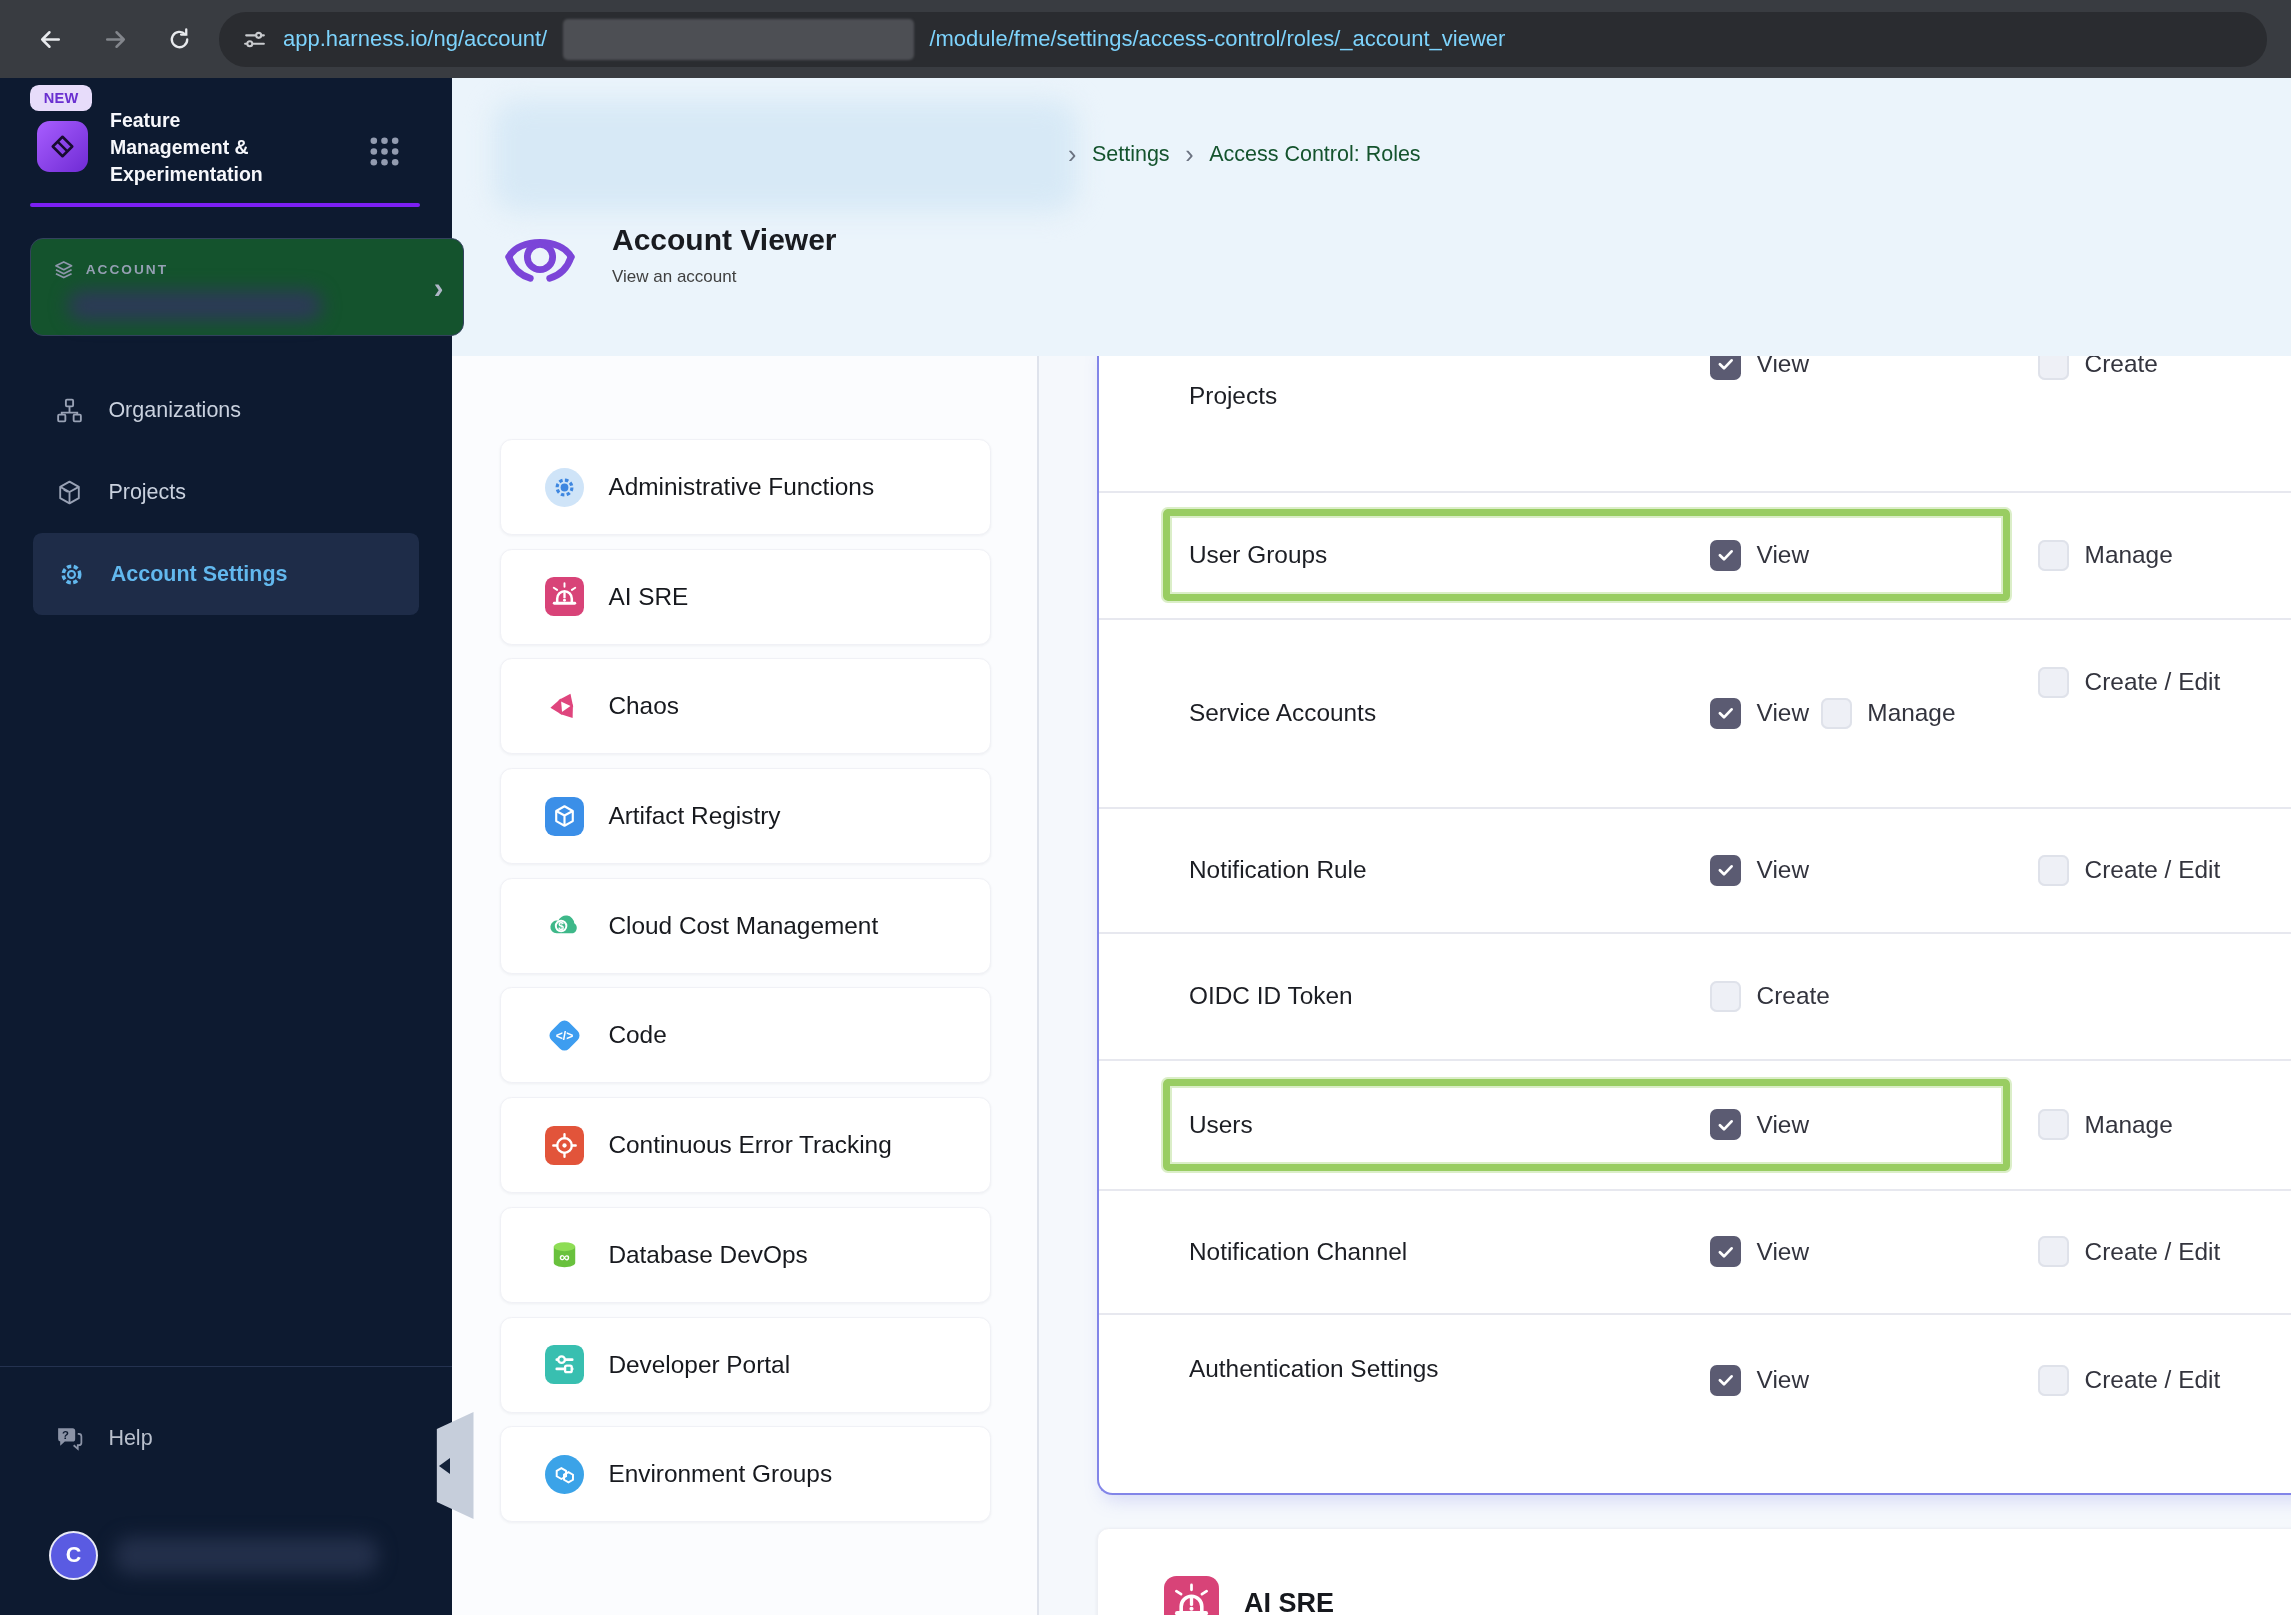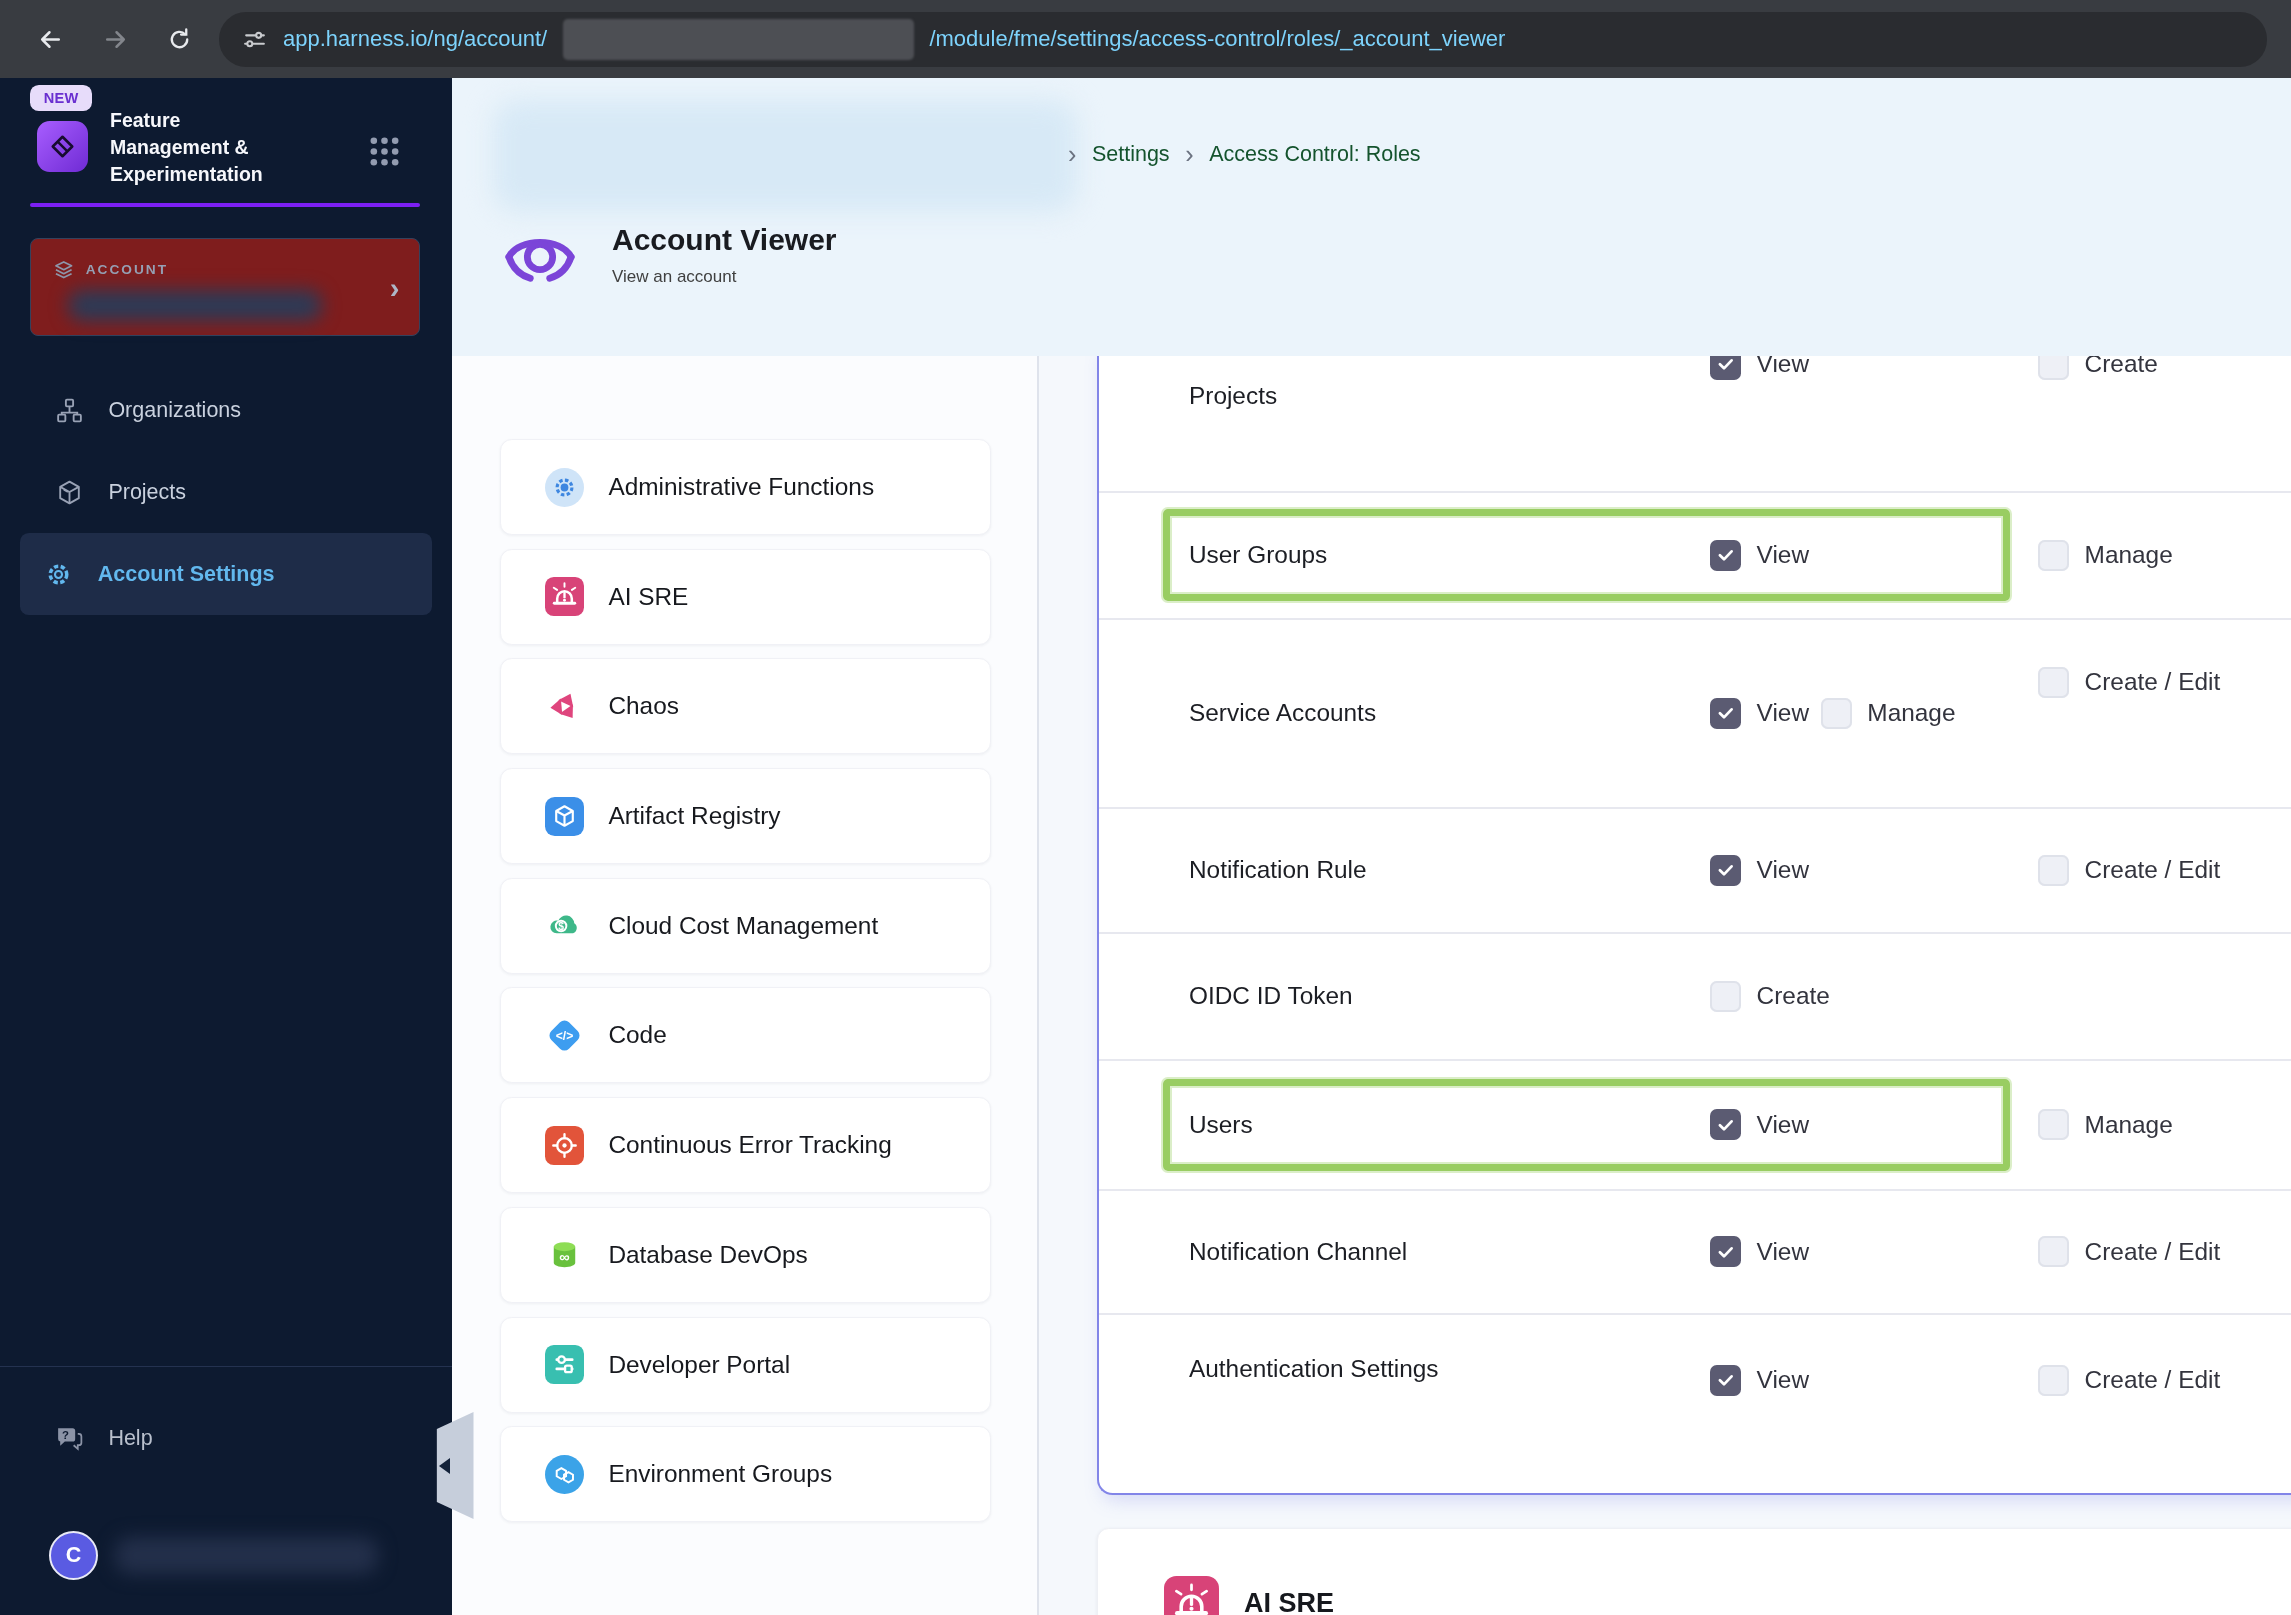--- a/index.html
+++ b/index.html
@@ -20,33 +20,33 @@
   .sidebar { position: absolute; top: 78px; left: 0; width: 452px; bottom: 0; background: #0d1a30; z-index: 3; }
   .new-badge { position: absolute; top: 6.8px; left: 30px; background: #e7dcfa; color: #6a2fd0;
     font-size: 14.6px; font-weight: 700; padding: 4.9px 13.7px; border-radius: 8.8px; letter-spacing: 0.3px; z-index: 2; }
   .brand-logo { position: absolute; top: 43px; left: 37px; width: 51px; height: 51px; border-radius: 12.7px;
     background: linear-gradient(135deg, #a85eff, #6f2bd4); display: flex; align-items: center; justify-content: center; }
   .brand-title { position: absolute; top: 29px; left: 110px; color: #f6f7fb; font-size: 19.5px;
     font-weight: 700; line-height: 27px; }
   .grid-icon { position: absolute; top: 57px; right: 51px; }
   .brand-rule { position: absolute; top: 125px; left: 30px; width: 390px; height: 3.9px; background: #7c1ff3; border-radius: 2px; }
 
-  .account-card { position: absolute; top: 160px; left: 30px; width: 390px; height: 98px;
-    background: #7f1d1d; border: 1px solid #33425d; border-radius: 8px; padding: 19.5px 21.5px; }
+  .account-card { position: absolute; top: 160px; left: 30px; width: 434px; height: 98px;
+    background: #14532d; border: 1px solid #33425d; border-radius: 13px; padding: 19.5px 21.5px; }
   .account-label-row { display: flex; align-items: center; gap: 11.7px; }
   .account-label { color: #96a0b4; font-size: 13.7px; font-weight: 700; letter-spacing: 2px; }
   .account-name-blob { position: absolute; left: 37px; top: 51px; width: 254px; height: 31px;
     background: #2c3a56; border-radius: 13.7px; filter: blur(8.8px); }
   .account-chevron { position: absolute; right: 19.5px; top: 33px; color: #aeb6c6; font-size: 29px; font-weight: 700; }
 
   .nav-list { position: absolute; top: 291px; left: 0; width: 100%; }
   .nav-item { height: 82px; display: flex; align-items: center; padding-left: 54px; gap: 23.4px;
     color: #c9d1de; font-size: 21.5px; cursor: pointer; }
   .nav-item .nico { width: 31px; height: 31px; flex: none; color: #99a2b5; display: flex; align-items: center; justify-content: center; }
-  .nav-item.active { margin: 0 20px; padding-left: 23.4px; border-radius: 8.8px; background: #1e2c48;
+  .nav-item.active { margin: 0 33px; padding-left: 23.4px; border-radius: 8.8px; background: #1e2c48;
     color: #62b8ee; font-weight: 600; }
   .nav-item.active .nico { color: #62b8ee; }
 
   .sidebar-divider { position: absolute; top: 1288px; left: 0; width: 100%; height: 1px; background: #243250; }
   .help-item { position: absolute; top: 1319px; left: 0; width: 100%; height: 82px; display: flex;
     align-items: center; padding-left: 54px; gap: 23.4px; color: #b9c0cd; font-size: 21.5px; cursor: pointer; }
   .avatar { position: absolute; top: 1453px; left: 49px; width: 49px; height: 49px; border-radius: 50%;
     background: #5a5be2; border: 2.9px solid #e9eaf6; color: #fff; font-size: 21.5px; font-weight: 700;
     display: flex; align-items: center; justify-content: center; }
   .user-name-blob { position: absolute; top: 1459px; left: 115px; width: 263px; height: 37px;

